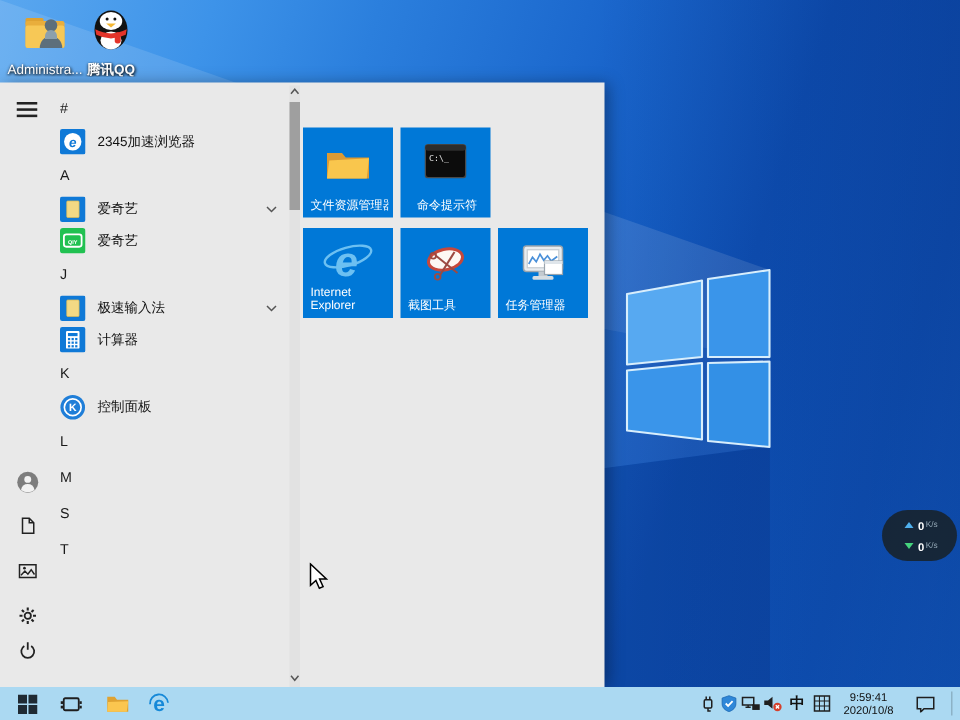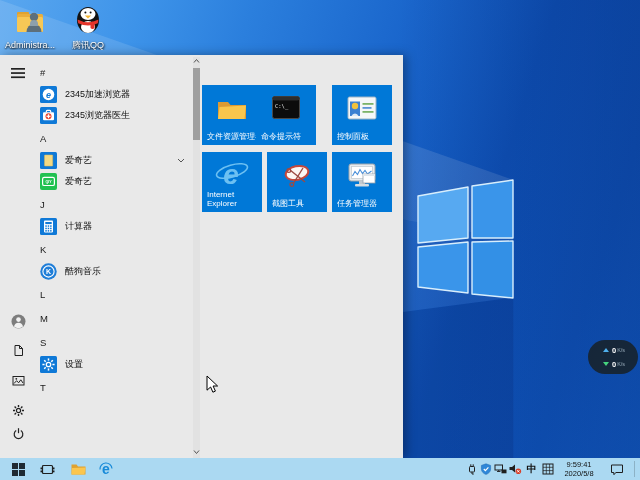--- a/index.html
+++ b/index.html
@@ -21,21 +21,21 @@
     background:linear-gradient(90deg,rgba(0,10,70,0) 62%,rgba(0,10,70,.22) 100%);}
   .win-logo{position:absolute;left:410px;top:170px;}
 
   
   .dicon{position:absolute;width:58px;text-align:center;}
   .dicon .glyph{display:inline-block;}
   .dlabel{margin-top:1px;color:#fff;font-size:9px;line-height:10px;
     text-shadow:0 1px 2px rgba(0,0,0,.9),1px 1px 2px rgba(0,0,0,.6);
     white-space:nowrap;overflow:hidden;}
   #di-admin{left:1px;top:7px;}
-  #di-qq{left:59px;top:3px;}
+  #di-qq{left:45px;top:3px;font-weight:bold;}
 
   
   #start-menu{position:absolute;left:0;top:55px;width:403px;height:403px;
     background:#e9e9e9;box-shadow:3px 0 10px rgba(0,0,0,.35);}
   .rail{position:absolute;left:0;top:0;bottom:0;width:36px;}
   .rail-btn{position:absolute;left:7px;width:22px;height:20px;display:flex;
     align-items:center;justify-content:center;}
   .applist{position:absolute;left:36px;top:5px;width:157px;}
   .r-h{height:24px;display:flex;align-items:center;padding-left:4px;
     font-size:9.5px;color:#1a1a1a;}
@@ -195,31 +195,20 @@
 
       <div class="r-a">
         <svg class="ic" viewBox="0 0 17 17">
           <rect width="17" height="17" rx="1.5" fill="#0f79d7"></rect>
           <circle cx="8.5" cy="8.5" r="5.8" fill="#fff"></circle>
           <text x="8.5" y="12" font-size="9" font-style="italic" font-weight="bold" fill="#0f79d7" text-anchor="middle">e</text>
         </svg>
         <span class="r-label">2345加速浏览器</span>
       </div>
 
-      <div class="r-a">
-        <svg class="ic" viewBox="0 0 17 17">
-          <rect width="17" height="17" rx="1.5" fill="#0f79d7"></rect>
-          <path d="M6.3 5.5 v-1.1 a1 1 0 0 1 1-1 h2.4 a1 1 0 0 1 1 1 v1.1" stroke="#fff" stroke-width="1.2" fill="none"></path>
-          <rect x="3" y="5.3" width="11" height="8" rx="1" fill="#fff"></rect>
-          <circle cx="8.5" cy="9.3" r="3" fill="#e8452f"></circle>
-          <rect x="7.9" y="7.3" width="1.2" height="4" fill="#fff"></rect>
-          <rect x="6.5" y="8.7" width="4" height="1.2" fill="#fff"></rect>
-        </svg>
-        <span class="r-label">2345浏览器医生</span>
-      </div>
 
       <div class="r-h">
           <span>A</span>
         </div>
 
       <div class="r-a">
         <svg class="ic" viewBox="0 0 17 17">
           <rect width="17" height="17" rx="1.5" fill="#0f79d7"></rect>
           <rect x="4.5" y="3" width="8.2" height="11" rx="0.6" fill="#f3d984" stroke="#d9b95a" stroke-width="0.5"></rect>
         </svg>
@@ -237,20 +226,32 @@
           <rect x="2.6" y="4.3" width="11.8" height="8.2" rx="1.6" fill="none" stroke="#fff" stroke-width="1.2"></rect>
           <text x="8.5" y="10.4" font-size="3.6" font-weight="bold" fill="#fff" text-anchor="middle">QIY</text>
         </svg>
         <span class="r-label">爱奇艺</span>
       </div>
 
       <div class="r-h">
           <span>J</span>
         </div>
 
+      <div class="r-a">
+        <svg class="ic" viewBox="0 0 17 17">
+          <rect width="17" height="17" rx="1.5" fill="#0f79d7"></rect>
+          <rect x="4.5" y="3" width="8.2" height="11" rx="0.6" fill="#f3d984" stroke="#d9b95a" stroke-width="0.5"></rect>
+        </svg>
+        <span class="r-label">极速输入法</span>
+        <span class="chev">
+          <svg width="8" height="5">
+              <polyline points="1,1 4,4 7,1" fill="none" stroke="#555" stroke-width="1"></polyline>
+            </svg>
+        </span>
+      </div>
 
       <div class="r-a">
         <svg class="ic" viewBox="0 0 17 17">
           <rect width="17" height="17" rx="1.5" fill="#0f79d7"></rect>
           <rect x="4" y="2.6" width="9" height="11.8" rx="0.8" fill="#fff"></rect>
           <rect x="5.3" y="4" width="6.4" height="2.1" fill="#0f79d7"></rect>
           <g fill="#0f79d7">
             <rect x="5.3" y="7.3" width="1.5" height="1.5"></rect>
               <rect x="7.7" y="7.3" width="1.5" height="1.5"></rect>
               <rect x="10.1" y="7.3" width="1.5" height="1.5"></rect>
@@ -268,56 +269,37 @@
       <div class="r-h">
           <span>K</span>
         </div>
 
       <div class="r-a">
         <svg class="ic" viewBox="0 0 17 17">
           <circle cx="8.5" cy="8.5" r="8.2" fill="#1f7ed8"></circle>
           <circle cx="8.5" cy="8.5" r="5.6" fill="none" stroke="#fff" stroke-width="1.1"></circle>
           <text x="8.5" y="11.2" font-size="7" font-weight="bold" fill="#fff" text-anchor="middle">K</text>
         </svg>
-        <span class="r-label">酷狗音乐</span>
+        <span class="r-label">控制面板</span>
       </div>
 
       <div class="r-h">
           <span>L</span>
         </div>
 
 
       <div class="r-h">
           <span>M</span>
         </div>
 
 
       <div class="r-h">
           <span>S</span>
         </div>
 
-      <div class="r-a">
-        <svg class="ic" viewBox="0 0 17 17">
-          <rect width="17" height="17" rx="1.5" fill="#0f79d7"></rect>
-          <g stroke="#fff" fill="none">
-            <circle cx="8.5" cy="8.5" r="2.2" stroke-width="1.3"></circle>
-            <g stroke-width="1.5">
-              <path d="M8.5 2.4 v2.2"></path>
-                <path d="M8.5 12.4 v2.2"></path>
-                <path d="M2.4 8.5 h2.2"></path>
-                <path d="M12.4 8.5 h2.2"></path>
-              <path d="M4.2 4.2 l1.5 1.5"></path>
-                <path d="M11.3 11.3 l1.5 1.5"></path>
-                <path d="M4.2 12.8 l1.5-1.5"></path>
-                <path d="M11.3 5.7 l1.5-1.5"></path>
-            </g>
-          </g>
-        </svg>
-        <span class="r-label">设置</span>
-      </div>
 
       <div class="r-h">
           <span>T</span>
         </div>
     </div>
 
     <div class="sb">
       <svg class="sb-up" width="7" height="6">
           <polyline points="1,4.5 3.5,1.5 6,4.5" fill="none" stroke="#555" stroke-width="1"></polyline>
         </svg>
@@ -328,41 +310,29 @@
     </div>
 
     <div class="tile" style="left:202px;top:30px;">
       <svg class="tile-icn" width="32" height="26">
         <path d="M2 6 h10 l2.5 3 H30 v14 H2 z" fill="#dc9a33"></path>
         <polygon points="3.5,11 30,9.5 28.5,23 2,23" fill="#f9c64d"></polygon>
       </svg>
       <div class="tile-label">文件资源管理器</div>
     </div>
 
-    <div class="tile" style="left:256px;top:30px;">
+    <div class="tile" style="left:267px;top:30px;text-align:center;">
       <svg class="tile-icn" width="28" height="23">
         <rect x="0.5" y="0.5" width="27" height="22" rx="2" fill="#0c0c0c" stroke="#4a4a4a"></rect>
         <rect x="0.5" y="0.5" width="27" height="4" rx="2" fill="#2d2d2d"></rect>
         <text x="3" y="11.5" font-size="5.5" fill="#e8e8e8" font-family="'DejaVu Sans Mono',monospace">C:\_</text>
       </svg>
       <div class="tile-label">命令提示符</div>
     </div>
 
-    <div class="tile" style="left:332px;top:30px;">
-      <svg class="tile-icn" width="30" height="24">
-        <rect x="1" y="1" width="28" height="22" rx="1.5" fill="#f4f7f9" stroke="#9db4c6"></rect>
-        <rect x="3" y="5.5" width="10" height="14.5" fill="#3a80d2"></rect>
-        <circle cx="8" cy="10" r="3.2" fill="#f1c23c"></circle>
-        <path d="M4.5 20 a3.8 4.2 0 0 1 7 0 z" fill="#dce8f4"></path>
-        <rect x="15.5" y="7" width="11" height="1.8" fill="#7cb36a"></rect>
-        <rect x="15.5" y="11" width="9" height="1.8" fill="#5c94d6"></rect>
-        <rect x="15.5" y="15" width="11" height="1.8" fill="#7cb36a"></rect>
-      </svg>
-      <div class="tile-label">控制面板</div>
-    </div>
 
     <div class="tile" style="left:202px;top:97px;">
       <svg class="tile-icn hi" width="36" height="32">
         <text x="17" y="26" font-size="28" font-style="italic" font-weight="bold" fill="#6cc0f2" text-anchor="middle">e</text>
         <ellipse cx="18" cy="13" rx="16" ry="6" fill="none" stroke="#6cc0f2" stroke-width="1.6" transform="rotate(-16 18 13)"></ellipse>
       </svg>
       <div class="tile-label wrap">Internet Explorer</div>
     </div>
 
     <div class="tile" style="left:267px;top:97px;">
@@ -453,21 +423,21 @@
     </div>
     <div class="tray-ic" style="left:540px;">
       <svg width="12" height="12" fill="none" stroke="#1f1f1f">
         <rect x="1" y="1" width="10" height="10" stroke-width="1"></rect>
         <path d="M4.3 1 v10 M7.6 1 v10 M1 4.3 h10 M1 7.6 h10" stroke-width="0.7"></path>
       </svg>
     </div>
 
     <div class="clock">
       <div>9:59:41</div>
-      <div>2020/5/8</div>
+      <div>2020/10/8</div>
     </div>
 
     <div class="tray-ic" style="left:608px;width:18px;">
       <svg width="14" height="12" fill="none" stroke="#1f1f1f">
         <path d="M1.5 2 h11 v7.5 h-6.5 l-2.2 2.2 v-2.2 h-2.3 z" stroke-width="1"></path>
       </svg>
     </div>
     <div class="tb-divider"></div>
   </div>
 

